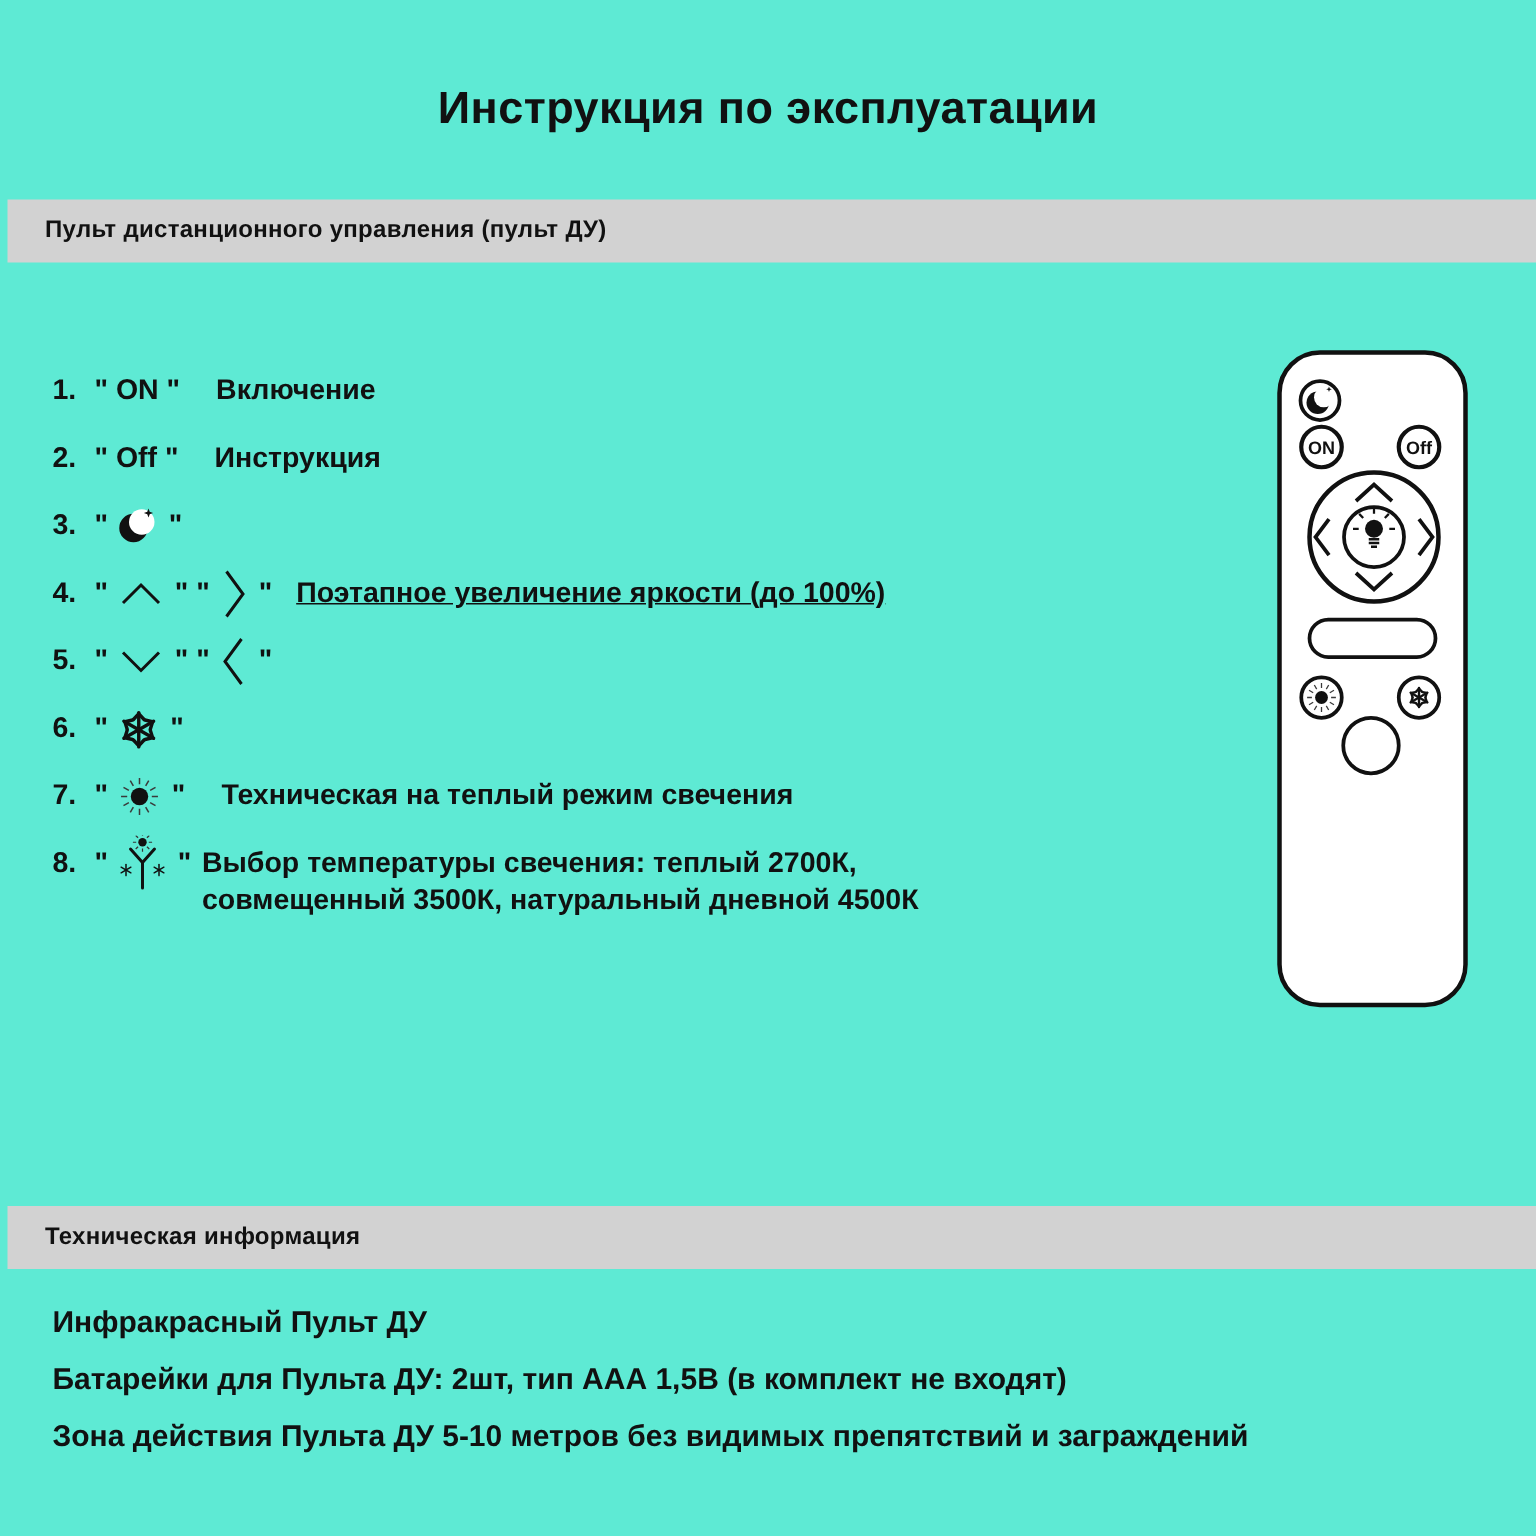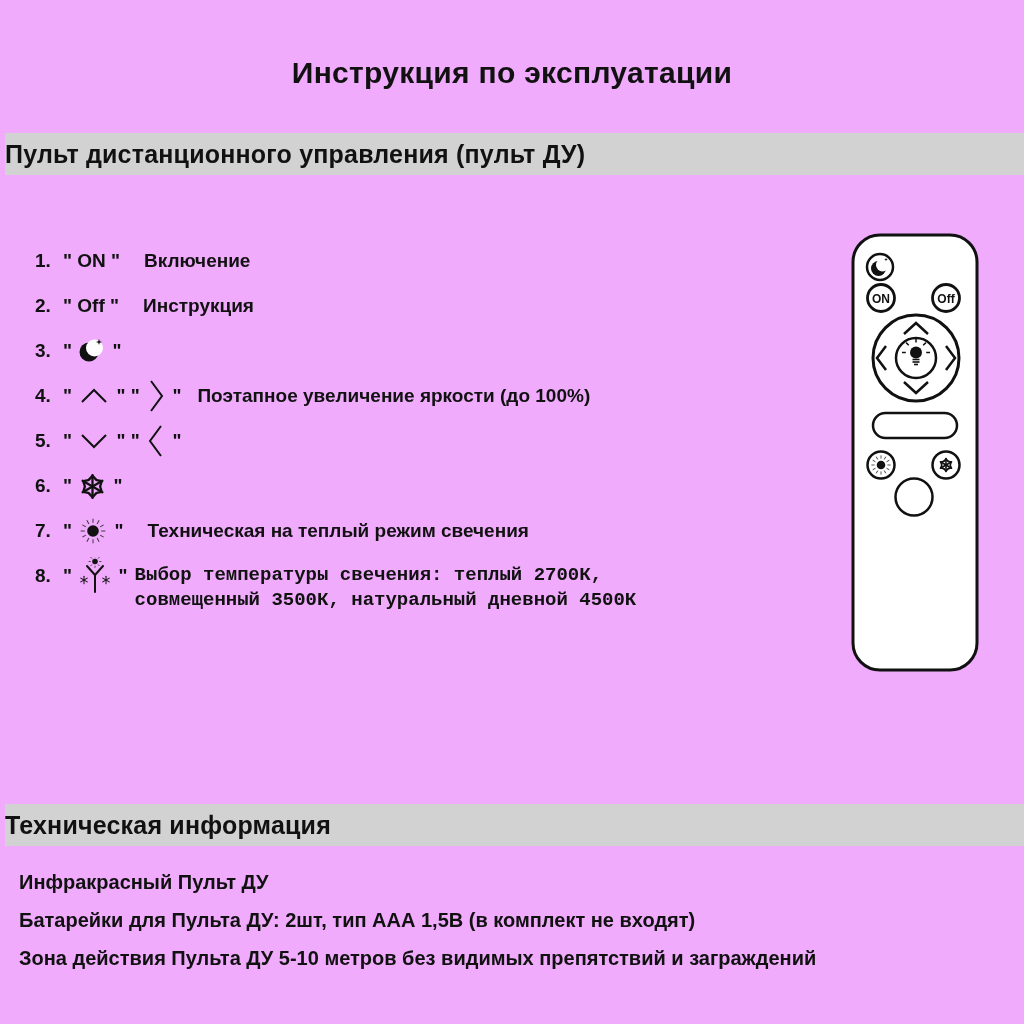--- a/index.html
+++ b/index.html
@@ -1,38 +1,38 @@
 <!DOCTYPE html>
 <html><head>
 <meta charset="utf-8">
 <style>
   html,body{margin:0;padding:0;background:#fff;}
-  .page{position:relative;width:1024px;height:1024px;background:#f0abfc;overflow:hidden;
+  .page{position:relative;width:1024px;height:1024px;background:#5eead4;overflow:hidden;
         font-family:"Liberation Sans",sans-serif;font-weight:bold;color:#111;}
   .title{position:absolute;top:56px;left:0;width:100%;text-align:center;
          font-size:30px;line-height:34px;margin:0;letter-spacing:.3px;}
   .bar{position:absolute;left:5px;right:0;height:42px;background:#d2d2d2;
        display:flex;align-items:center;}
   .bar-remote{top:133px;}
   .bar-tech{top:804px;}
-  .bar-label{font-size:25px;letter-spacing:.2px;}
+  .bar-label{font-size:16px;padding-left:25px;letter-spacing:.2px;}
   .instructions{position:absolute;left:35px;top:248px;margin:0;padding:0;list-style:none;font-size:19px;}
   .item{display:flex;align-items:center;height:26px;margin-bottom:19px;}
   .item span{white-space:pre;}
   .item svg{flex:0 0 auto;}
   .num{display:inline-block;min-width:22px;margin-right:6px;}
   .lbl{margin-left:24px;}
-  .lbl-wide{margin-left:16px;}
+  .lbl-wide{margin-left:16px;text-decoration:underline;}
   .item-two-line{height:52px;align-items:flex-start;}
   .item-two-line .num,.item-two-line .q{line-height:25px;}
   .lbl-block{margin-left:7px;line-height:25px;}
-  .lbl-block span{display:block;white-space:pre;font-family:Liberation Mono, monospace;}
+  .lbl-block span{display:block;white-space:pre;}
   .icon-gap{margin:0 2px;}
   .remote{position:absolute;left:845px;top:228px;width:140px;height:450px;}
-  .tech-lines{position:absolute;left:19px;top:869px;font-size:20px;}
+  .tech-lines{position:absolute;left:35px;top:869px;font-size:20px;}
   .tech-line{line-height:27px;margin-bottom:11px;white-space:pre;}
   .rc-text{font-family:"Liberation Sans",sans-serif;font-weight:bold;fill:#111;}
 </style>
 </head>
 <body>
 
 <div class="page">
 
   <h1 class="title">Инструкция по эксплуатации</h1>
 

